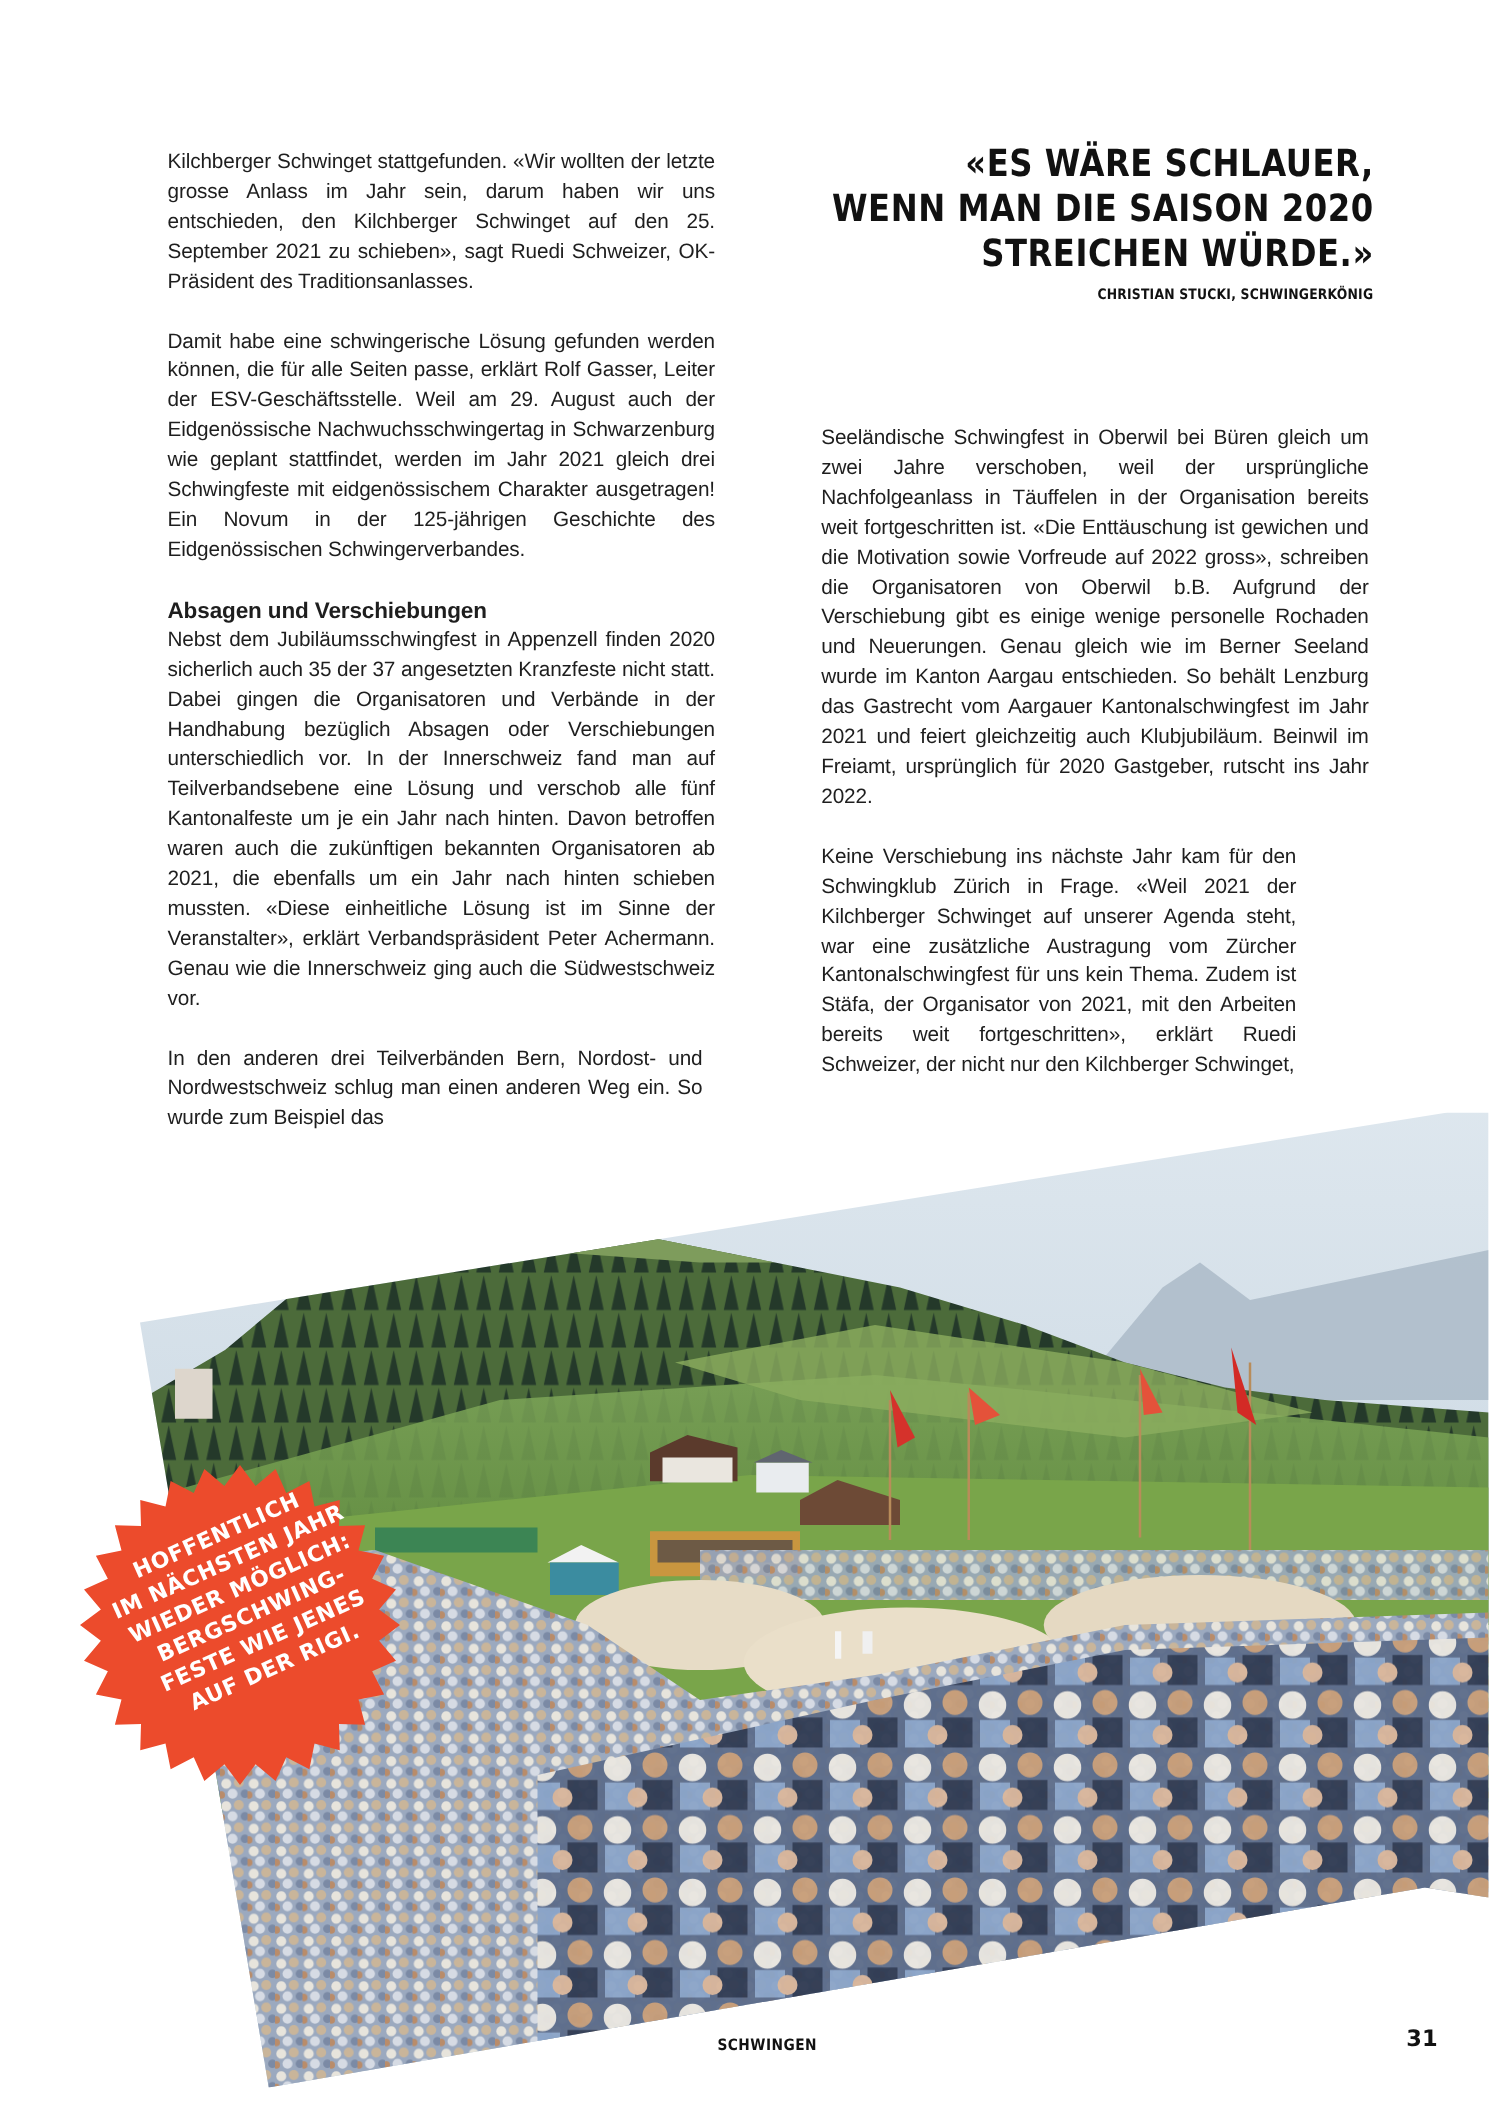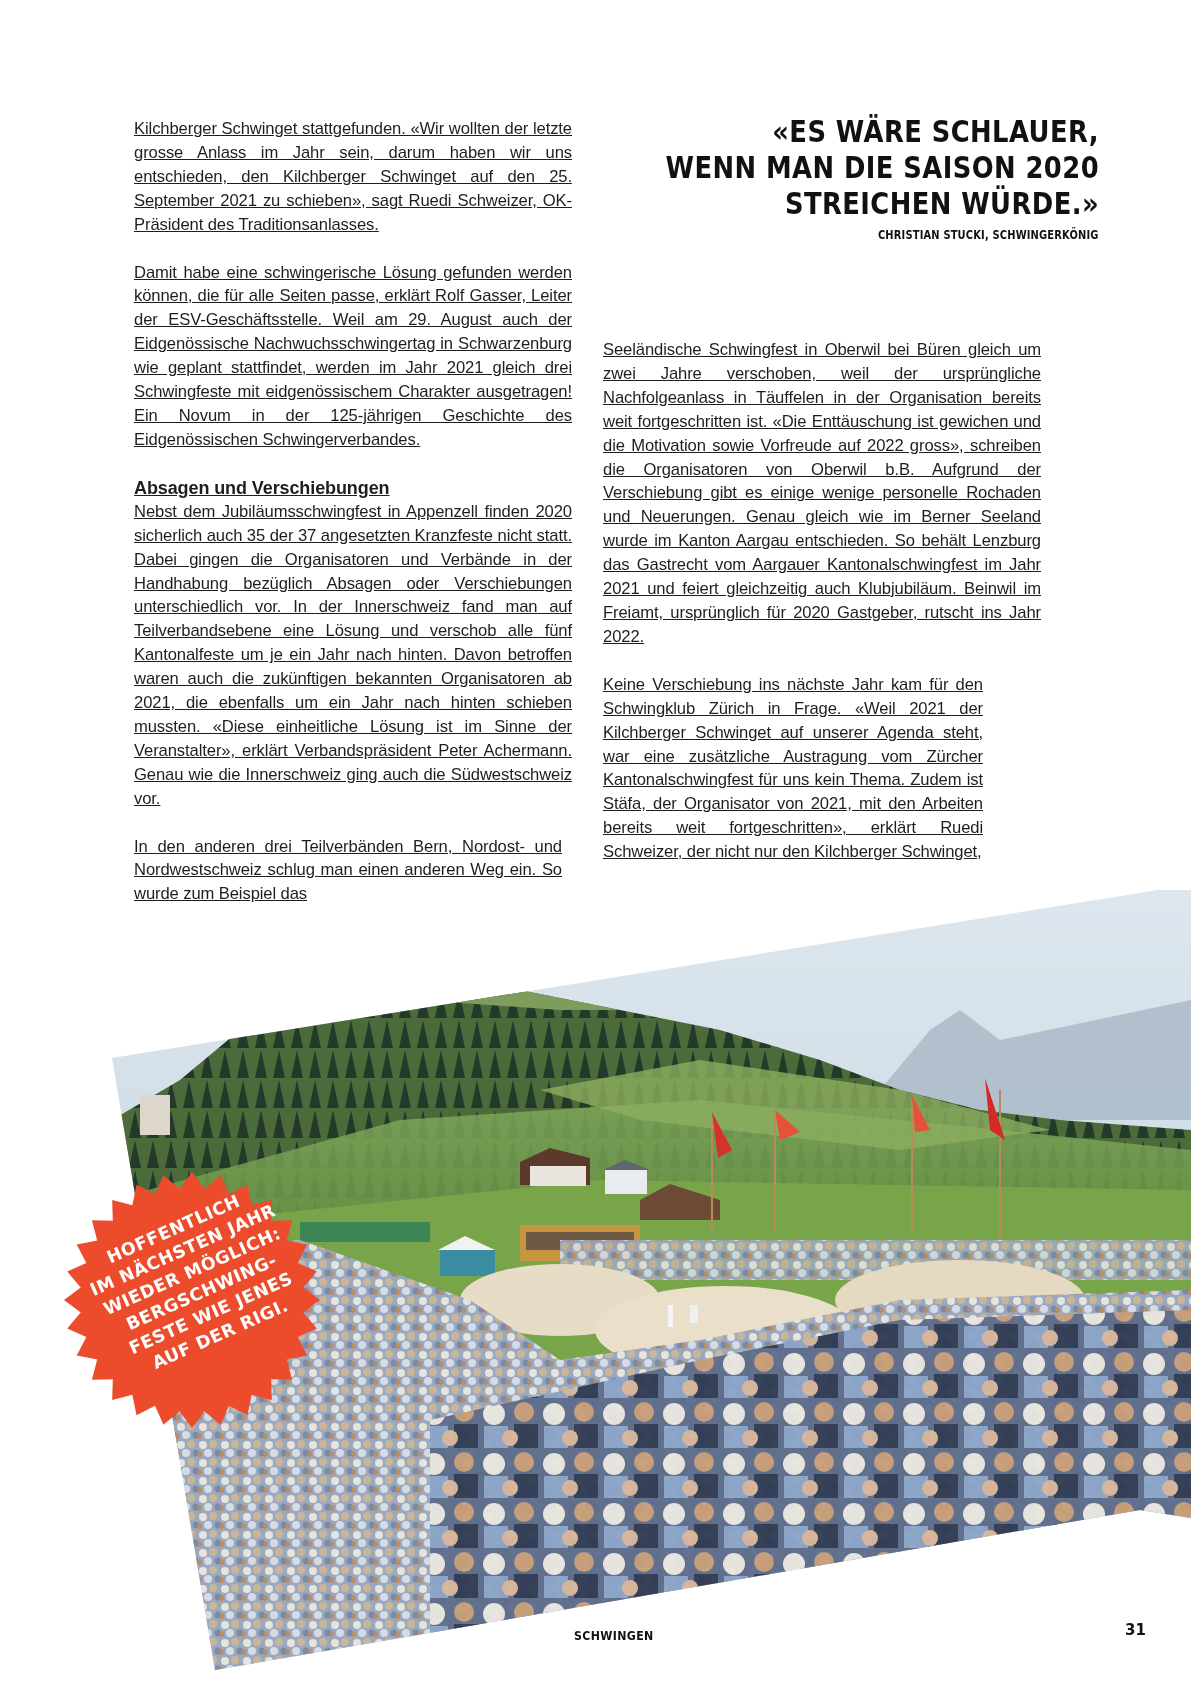--- a/index.html
+++ b/index.html
@@ -1,42 +1,42 @@
 <!DOCTYPE html>
 <html><head>
 <meta charset="utf-8">
 <style>
   html, body { margin: 0; padding: 0; background: #ffffff; }
   body { width: 1191px; height: 1687px; position: relative; overflow: hidden;
          font-family: "Liberation Sans", sans-serif; color: #1e1e1e; }
   .col { position: absolute; width: 438px; font-size: 16.6px; line-height: 23.9px;
-         text-align: justify; letter-spacing: -0.1px; text-decoration: underline; }
+         text-align: justify; letter-spacing: -0.1px; }
   .col p { margin: 0; }
   .col .gap { height: 24px; }
   .col h3 { margin: 0; font-size: 18px; line-height: 24px; font-weight: bold; }
   .last { text-align: left; }
   #col-left { left: 134px; top: 117px; }
-  #col-right-top { left: 603px; top: 338px; }
+  #col-right-top { left: 657px; top: 338px; }
   .pull { position: absolute; right: 92px; top: 114px; text-align: right;
           font-family: "DejaVu Sans", sans-serif; font-weight: bold; font-size: 30px;
           line-height: 36px; letter-spacing: 0.5px; color: #111; transform: scaleX(0.86);
           transform-origin: right top; }
   .pull-credit { position: absolute; right: 92px; top: 228px; font-family: "DejaVu Sans", sans-serif;
           font-weight: bold; font-size: 11.5px; letter-spacing: 0.2px; color: #111;
           transform: scaleX(0.86); transform-origin: right top; }
   #photo { position: absolute; left: 0; top: 0; width: 1191px; height: 1687px; pointer-events: none; }
   #badge { position: absolute; left: 62px; top: 1170px; width: 260px; height: 260px; }
   #badge-text { position: absolute; left: 82px; top: 1213px; width: 230px; transform: rotate(-24deg);
           transform-origin: center; text-align: center; color: #fff; font-family: "DejaVu Sans", sans-serif;
           font-weight: bold; font-size: 17.5px; line-height: 23px; letter-spacing: 0.6px; }
   #badge-text span { display: block; }
   .footer-section { position: absolute; left: 574px; top: 1628px; font-family: "DejaVu Sans", sans-serif;
           font-weight: bold; font-size: 12.5px; letter-spacing: 0.4px; color: #111; transform: scaleX(0.88); transform-origin: left top; }
   .page-num { position: absolute; left: 1125px; top: 1621px; font-family: "DejaVu Sans", sans-serif;
-          font-weight: bold; font-size: 15px; color: #111; }
+          font-weight: bold; font-size: 18px; color: #111; }
 </style>
 </head>
 <body>
 
 <div id="col-left" class="col">
   <p>Kilchberger Schwinget stattgefunden. «Wir wollten der letzte grosse Anlass im Jahr sein, darum haben wir uns entschieden, den Kilchberger Schwinget auf den 25. September 2021 zu schieben», sagt Ruedi Schweizer, OK-Präsident des Traditionsanlasses.</p>
   <div class="gap"></div>
   <p>Damit habe eine schwingerische Lösung gefunden werden können, die für alle Seiten passe, erklärt Rolf Gasser, Leiter der ESV-Geschäftsstelle. Weil am 29. August auch der Eidgenössische Nachwuchsschwingertag in Schwarzenburg wie geplant stattfindet, werden im Jahr 2021 gleich drei Schwingfeste mit eidgenössischem Charakter ausgetragen! Ein Novum in der 125-jährigen Geschichte des Eidgenössischen Schwingerverbandes.</p>
   <div class="gap"></div>
   <h3>Absagen und Verschiebungen</h3>

